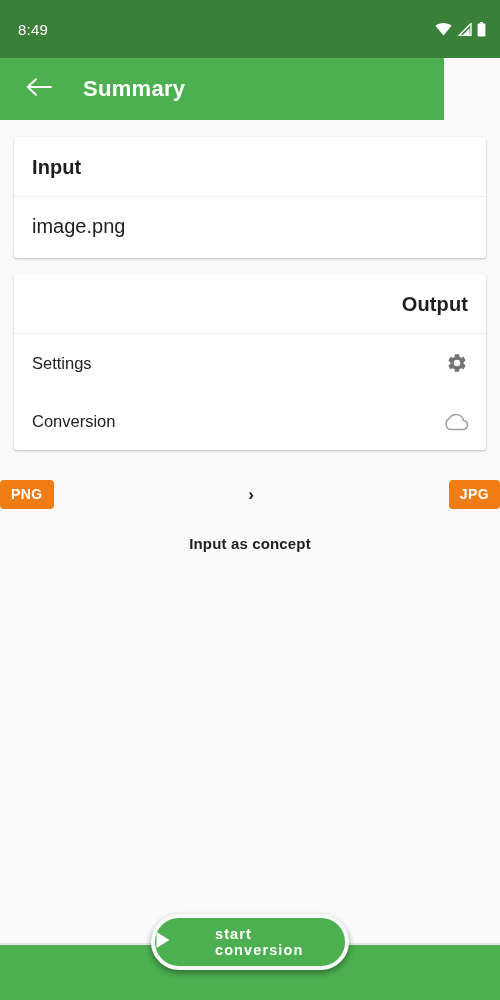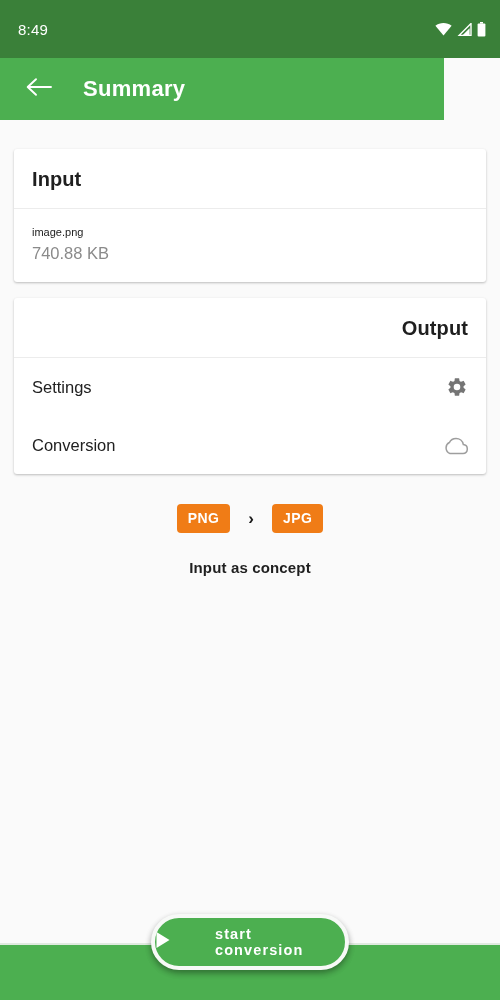--- a/index.html
+++ b/index.html
@@ -63,21 +63,21 @@
     color: #ffffff;
     font-size: 22px;
     font-weight: bold;
     letter-spacing: 0.3px;
     margin-left: 21px;
   }
 
   
   .content {
     position: absolute;
-    top: 136px; left: 0;
+    top: 124px; left: 0;
     width: 500px;
     bottom: 0;
   }
 
   .card {
     margin: 0 14px;
     background: #ffffff;
     border-radius: 3px;
     box-shadow: 0 1px 3px rgba(0,0,0,0.16), 0 1px 2px rgba(0,0,0,0.10);
   }
@@ -90,21 +90,21 @@
     font-weight: bold;
     color: #1f1f1f;
     border-bottom: 1px solid #ececec;
     letter-spacing: 0.1px;
   }
 
   .file-row {
     padding: 16px 18px 18px 18px;
   }
   .file-name {
-    font-size: 11px;
+    font-size: 20px;
     color: #212121;
     line-height: 1.35;
   }
   .file-size {
     font-size: 16.5px;
     color: #8a8a8a;
     line-height: 1.35;
     margin-top: 2px;
   }
 
@@ -121,21 +121,21 @@
     font-size: 16.5px;
     color: #212121;
   }
   .opt-icon { display: flex; align-items: center; justify-content: center; }
 
   
   .badge-row {
     margin-top: 30px;
     display: flex;
     align-items: center;
-    justify-content: center;
+    justify-content: space-between;
     gap: 18px;
   }
   .fmt-badge {
     background: #f07c16;
     color: #ffffff;
     font-size: 14px;
     font-weight: bold;
     letter-spacing: 0.4px;
     padding: 6px 11px 7px 11px;
     border-radius: 4px;
@@ -232,21 +232,20 @@
   </span>
   <span class="app-title">Summary</span>
 </div>
 
 <div class="content">
 
   <div class="card input-card">
     <div class="card-header">Input</div>
     <div class="file-row">
       <div class="file-name">image.png</div>
-      <div class="file-size">740.88 KB</div>
     </div>
   </div>
 
   <div class="card output-card">
     <div class="card-header">Output</div>
 
     <div class="opt-row">
       <span class="opt-label">Settings</span>
       <span class="opt-icon">
         <svg width="22" height="22" viewBox="0 0 24 24">

